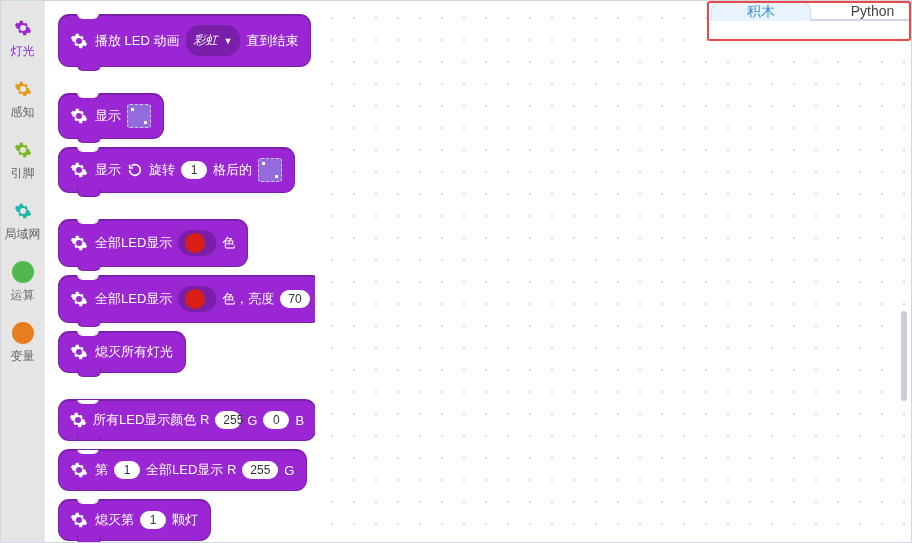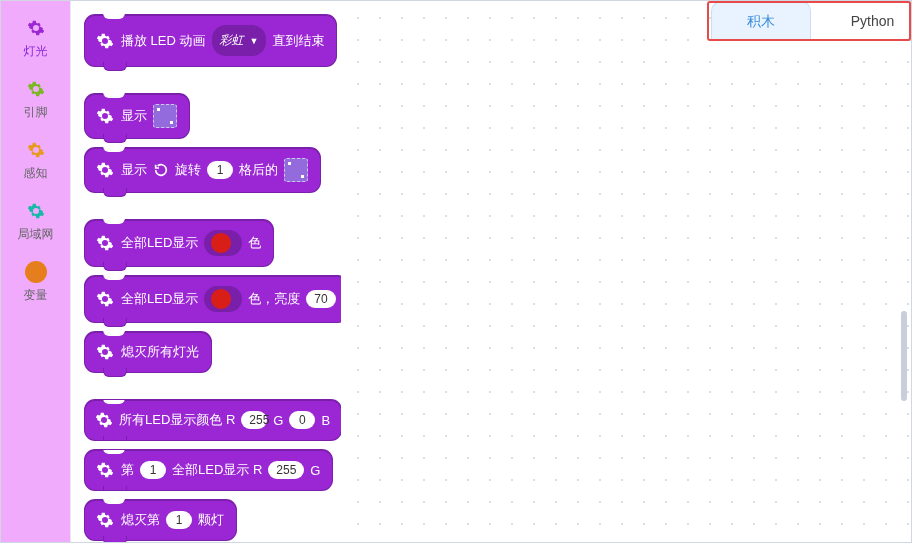--- a/index.html
+++ b/index.html
@@ -7,22 +7,22 @@
     font-family: -apple-system, "Microsoft YaHei", sans-serif;
     font-size: 12px;
     background: #fff;
     width: 912px;
     height: 543px;
     overflow: hidden;
     position: relative;
   }
   .container { display: flex; height: 100%; border: 1px solid #d0d7e2; }
   .sidebar {
-    width: 70px;
-    background: #f0abfc;
+    width: 44px;
+    background: #e5e5e5;
     border-right: 1px solid #e5e9f0;
     display: flex;
     flex-direction: column;
     padding-top: 8px;
   }
   .cat-item {
     display: flex;
     flex-direction: column;
     align-items: center;
     padding: 8px 0 10px 0;
@@ -53,21 +53,21 @@
   }
   .tabs {
     position: absolute;
     top: 0; right: 0;
     display: flex;
     height: 38px;
     z-index: 5;
   }
   .tab {
     width: 100px;
-    height: 40px;
+    height: 20px;
     display: flex;
     align-items: center;
     justify-content: center;
     font-size: 14px;
     cursor: pointer;
     background: #fff;
     border: 1px solid #d0d7e2;
     border-bottom: 2px solid #d0d7e2;
     position: relative;
   }
@@ -200,42 +200,46 @@
   <div class="sidebar">
     <div class="cat-item active">
       <span class="cat-icon" style="color:#9b27d4">
         <svg viewBox="0 0 24 24" fill="currentColor">
             <path d="M12 8a4 4 0 100 8 4 4 0 000-8zm9 4a9 9 0 01-.2 1.9l2.1 1.6-2 3.5-2.5-1a7.3 7.3 0 01-1.7 1l-.4 2.7h-4l-.4-2.7a7.3 7.3 0 01-1.7-1l-2.5 1-2-3.5 2.1-1.6A9 9 0 013 12a9 9 0 01.2-1.9L1.1 8.5l2-3.5 2.5 1a7.3 7.3 0 011.7-1L7.7 2.3h4l.4 2.7a7.3 7.3 0 011.7 1l2.5-1 2 3.5-2.1 1.6A9 9 0 0121 12z"></path>
           </svg>
       </span>
       <span class="cat-label">灯光</span>
     </div>
     <div class="cat-item">
+      <span class="cat-icon" style="color:#e69b1e">
+        <svg viewBox="0 0 24 24" fill="currentColor">
+            <path d="M12 8a4 4 0 100 8 4 4 0 000-8zm9 4a9 9 0 01-.2 1.9l2.1 1.6-2 3.5-2.5-1a7.3 7.3 0 01-1.7 1l-.4 2.7h-4l-.4-2.7a7.3 7.3 0 01-1.7-1l-2.5 1-2-3.5 2.1-1.6A9 9 0 013 12a9 9 0 01.2-1.9L1.1 8.5l2-3.5 2.5 1a7.3 7.3 0 011.7-1L7.7 2.3h4l.4 2.7a7.3 7.3 0 011.7 1l2.5-1 2 3.5-2.1 1.6A9 9 0 0121 12z"></path>
+          </svg>
+      </span>
+      <span class="cat-label">感知</span>
+    </div>
+    <div class="cat-item">
       <span class="cat-icon" style="color:#7ab81f">
         <svg viewBox="0 0 24 24" fill="currentColor">
             <path d="M12 8a4 4 0 100 8 4 4 0 000-8zm9 4a9 9 0 01-.2 1.9l2.1 1.6-2 3.5-2.5-1a7.3 7.3 0 01-1.7 1l-.4 2.7h-4l-.4-2.7a7.3 7.3 0 01-1.7-1l-2.5 1-2-3.5 2.1-1.6A9 9 0 013 12a9 9 0 01.2-1.9L1.1 8.5l2-3.5 2.5 1a7.3 7.3 0 011.7-1L7.7 2.3h4l.4 2.7a7.3 7.3 0 011.7 1l2.5-1 2 3.5-2.1 1.6A9 9 0 0121 12z"></path>
           </svg>
       </span>
       <span class="cat-label">引脚</span>
     </div>
     <div class="cat-item">
-      <span class="cat-icon" style="color:#e69b1e">
-        <svg viewBox="0 0 24 24" fill="currentColor">
-            <path d="M12 8a4 4 0 100 8 4 4 0 000-8zm9 4a9 9 0 01-.2 1.9l2.1 1.6-2 3.5-2.5-1a7.3 7.3 0 01-1.7 1l-.4 2.7h-4l-.4-2.7a7.3 7.3 0 01-1.7-1l-2.5 1-2-3.5 2.1-1.6A9 9 0 013 12a9 9 0 01.2-1.9L1.1 8.5l2-3.5 2.5 1a7.3 7.3 0 011.7-1L7.7 2.3h4l.4 2.7a7.3 7.3 0 011.7 1l2.5-1 2 3.5-2.1 1.6A9 9 0 0121 12z"></path>
-          </svg>
-      </span>
-      <span class="cat-label">感知</span>
-    </div>
-    <div class="cat-item">
       <span class="cat-icon" style="color:#19b8a8">
         <svg viewBox="0 0 24 24" fill="currentColor">
             <path d="M12 8a4 4 0 100 8 4 4 0 000-8zm9 4a9 9 0 01-.2 1.9l2.1 1.6-2 3.5-2.5-1a7.3 7.3 0 01-1.7 1l-.4 2.7h-4l-.4-2.7a7.3 7.3 0 01-1.7-1l-2.5 1-2-3.5 2.1-1.6A9 9 0 013 12a9 9 0 01.2-1.9L1.1 8.5l2-3.5 2.5 1a7.3 7.3 0 011.7-1L7.7 2.3h4l.4 2.7a7.3 7.3 0 011.7 1l2.5-1 2 3.5-2.1 1.6A9 9 0 0121 12z"></path>
           </svg>
       </span>
       <span class="cat-label">局域网</span>
+    </div>
+    <div class="cat-item">
+      <span class="cat-icon" style="background:#4fb84f"></span>
+      <span class="cat-label">运算</span>
     </div>
     <div class="cat-item">
       <span class="cat-icon" style="background:#e67e1e"></span>
       <span class="cat-label">变量</span>
     </div>
   </div>
 
   <div class="palette">
 
     <div class="blk">

